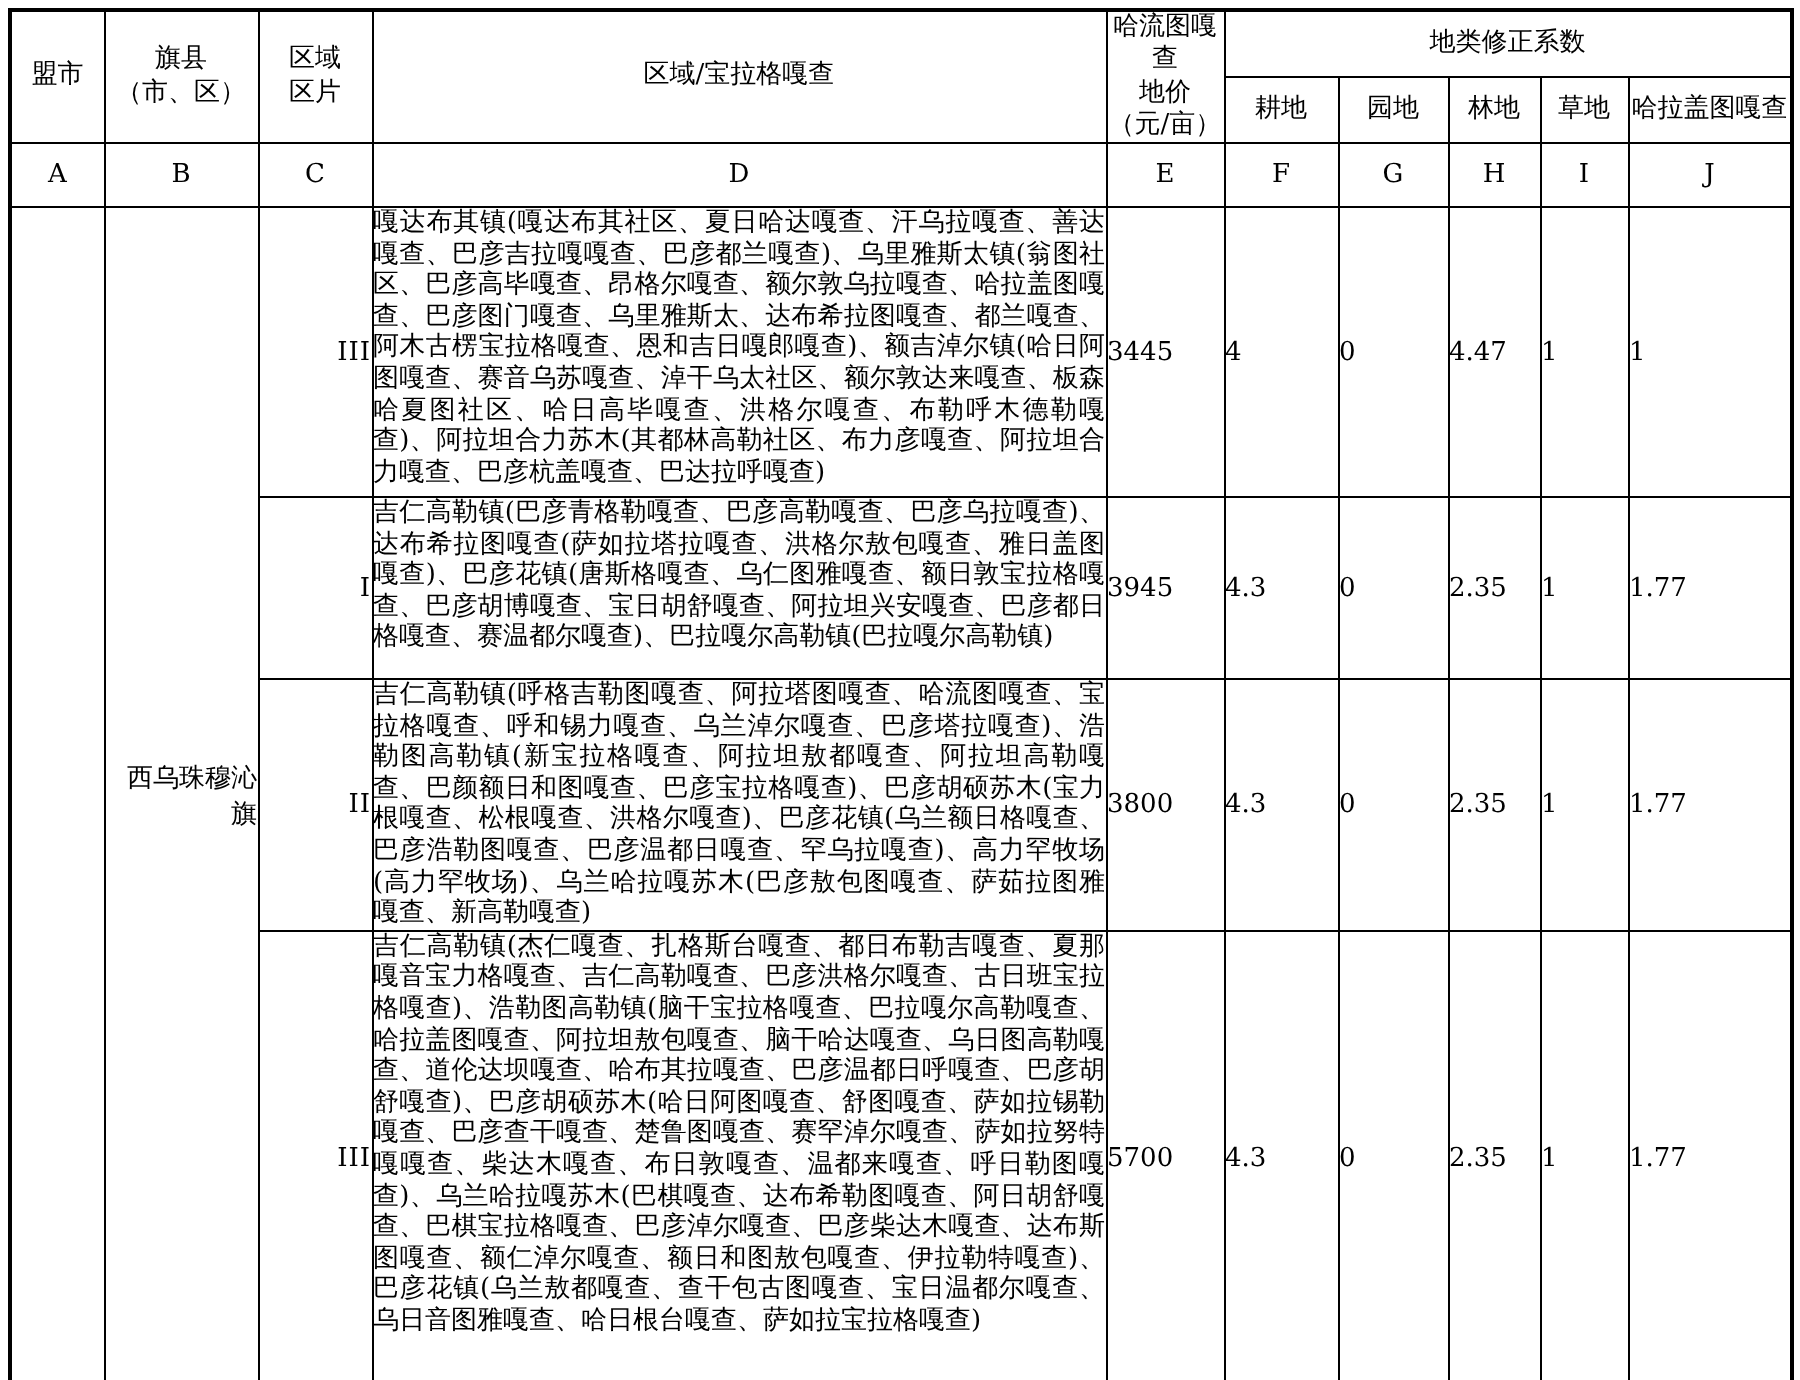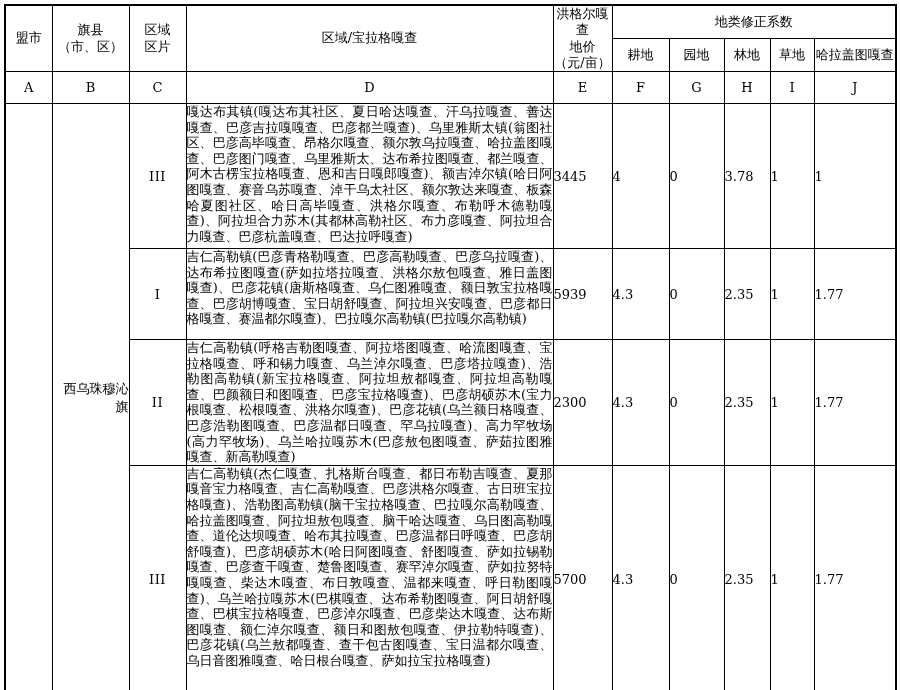--- a/index.html
+++ b/index.html
@@ -12,21 +12,21 @@
     border-collapse:collapse; table-layout:fixed; width:891px;
     border:2px solid #000;
   }
   .grid th, .grid td {
     border:1px solid #000; padding:0; overflow:hidden;
     font-weight:normal; font-size:13px; color:#000; background:#fff;
   }
   .hc { text-align:center; vertical-align:middle; line-height:1.25; }
   .pre { white-space:pre-line; }
   .letter { text-align:center; vertical-align:middle; font-size:13.5px; }
-  .zone { text-align:center; vertical-align:middle; font-size:13.5px; letter-spacing:0.5px;margin-top:11px; }
+  .zone { text-align:right; vertical-align:middle; font-size:13.5px; letter-spacing:0.5px;margin-top:11px; }
   .desc {
     text-align:justify; vertical-align:top; padding:1px 3px 1px 4px;
     font-size:13px; line-height:15.6px;
   }
   .num { vertical-align:middle; font-size:13px; }
   .banner { text-align:right; vertical-align:middle; font-size:13.5px; }
   tr.hr1 { height:32px; }
   tr.hr2 { height:31px; }
   tr.hr3 { height:32px; }
   tr.r1  { height:145px; }
@@ -52,21 +52,21 @@
       <col style="width:82px">
     </colgroup>
     <tbody>
       <tr class="hr1">
         <th rowspan="2" class="hc">盟市</th>
         <th rowspan="2" class="hc pre">旗县
 （市、区）</th>
         <th rowspan="2" class="hc pre">区域
 区片</th>
         <th rowspan="2" class="hc">区域/宝拉格嘎查</th>
-        <th rowspan="2" class="hc pre">洪格尔嘎查
+        <th rowspan="2" class="hc pre">哈流图嘎查
 地价
 （元/亩）</th>
         <th colspan="5" class="hc">地类修正系数</th>
       </tr>
       <tr class="hr2">
         <th class="hc">耕地</th>
         <th class="hc">园地</th>
         <th class="hc">林地</th>
         <th class="hc">草地</th>
         <th class="hc">哈拉盖图嘎查</th>
@@ -84,38 +84,38 @@
         <td class="letter">J</td>
       </tr>
       <tr class="r1">
         <td rowspan="4" class="banner"></td>
         <td rowspan="4" class="banner">西乌珠穆沁旗</td>
         <td class="zone">III</td>
         <td class="desc">嘎达布其镇(嘎达布其社区、夏日哈达嘎查、汗乌拉嘎查、善达嘎查、巴彦吉拉嘎嘎查、巴彦都兰嘎查)、乌里雅斯太镇(翁图社区、巴彦高毕嘎查、昂格尔嘎查、额尔敦乌拉嘎查、哈拉盖图嘎查、巴彦图门嘎查、乌里雅斯太、达布希拉图嘎查、都兰嘎查、阿木古楞宝拉格嘎查、恩和吉日嘎郎嘎查)、额吉淖尔镇(哈日阿图嘎查、赛音乌苏嘎查、淖干乌太社区、额尔敦达来嘎查、板森哈夏图社区、哈日高毕嘎查、洪格尔嘎查、布勒呼木德勒嘎查)、阿拉坦合力苏木(其都林高勒社区、布力彦嘎查、阿拉坦合力嘎查、巴彦杭盖嘎查、巴达拉呼嘎查)</td>
         <td class="num">3445</td>
         <td class="num">4</td>
         <td class="num">0</td>
-        <td class="num">3.78</td>
+        <td class="num">4.47</td>
         <td class="num">1</td>
         <td class="num">1</td>
       </tr>
       <tr class="r2">
         <td class="zone">I</td>
         <td class="desc">吉仁高勒镇(巴彦青格勒嘎查、巴彦高勒嘎查、巴彦乌拉嘎查)、达布希拉图嘎查(萨如拉塔拉嘎查、洪格尔敖包嘎查、雅日盖图嘎查)、巴彦花镇(唐斯格嘎查、乌仁图雅嘎查、额日敦宝拉格嘎查、巴彦胡博嘎查、宝日胡舒嘎查、阿拉坦兴安嘎查、巴彦都日格嘎查、赛温都尔嘎查)、巴拉嘎尔高勒镇(巴拉嘎尔高勒镇)</td>
-        <td class="num">5939</td>
+        <td class="num">3945</td>
         <td class="num">4.3</td>
         <td class="num">0</td>
         <td class="num">2.35</td>
         <td class="num">1</td>
         <td class="num">1.77</td>
       </tr>
       <tr class="r3">
         <td class="zone">II</td>
         <td class="desc">吉仁高勒镇(呼格吉勒图嘎查、阿拉塔图嘎查、哈流图嘎查、宝拉格嘎查、呼和锡力嘎查、乌兰淖尔嘎查、巴彦塔拉嘎查)、浩勒图高勒镇(新宝拉格嘎查、阿拉坦敖都嘎查、阿拉坦高勒嘎查、巴颜额日和图嘎查、巴彦宝拉格嘎查)、巴彦胡硕苏木(宝力根嘎查、松根嘎查、洪格尔嘎查)、巴彦花镇(乌兰额日格嘎查、巴彦浩勒图嘎查、巴彦温都日嘎查、罕乌拉嘎查)、高力罕牧场(高力罕牧场)、乌兰哈拉嘎苏木(巴彦敖包图嘎查、萨茹拉图雅嘎查、新高勒嘎查)</td>
-        <td class="num">2300</td>
+        <td class="num">3800</td>
         <td class="num">4.3</td>
         <td class="num">0</td>
         <td class="num">2.35</td>
         <td class="num">1</td>
         <td class="num">1.77</td>
       </tr>
       <tr class="r4">
         <td class="zone">III</td>
         <td class="desc">吉仁高勒镇(杰仁嘎查、扎格斯台嘎查、都日布勒吉嘎查、夏那嘎音宝力格嘎查、吉仁高勒嘎查、巴彦洪格尔嘎查、古日班宝拉格嘎查)、浩勒图高勒镇(脑干宝拉格嘎查、巴拉嘎尔高勒嘎查、哈拉盖图嘎查、阿拉坦敖包嘎查、脑干哈达嘎查、乌日图高勒嘎查、道伦达坝嘎查、哈布其拉嘎查、巴彦温都日呼嘎查、巴彦胡舒嘎查)、巴彦胡硕苏木(哈日阿图嘎查、舒图嘎查、萨如拉锡勒嘎查、巴彦查干嘎查、楚鲁图嘎查、赛罕淖尔嘎查、萨如拉努特嘎嘎查、柴达木嘎查、布日敦嘎查、温都来嘎查、呼日勒图嘎查)、乌兰哈拉嘎苏木(巴棋嘎查、达布希勒图嘎查、阿日胡舒嘎查、巴棋宝拉格嘎查、巴彦淖尔嘎查、巴彦柴达木嘎查、达布斯图嘎查、额仁淖尔嘎查、额日和图敖包嘎查、伊拉勒特嘎查)、巴彦花镇(乌兰敖都嘎查、查干包古图嘎查、宝日温都尔嘎查、乌日音图雅嘎查、哈日根台嘎查、萨如拉宝拉格嘎查)</td>
         <td class="num">5700</td>

